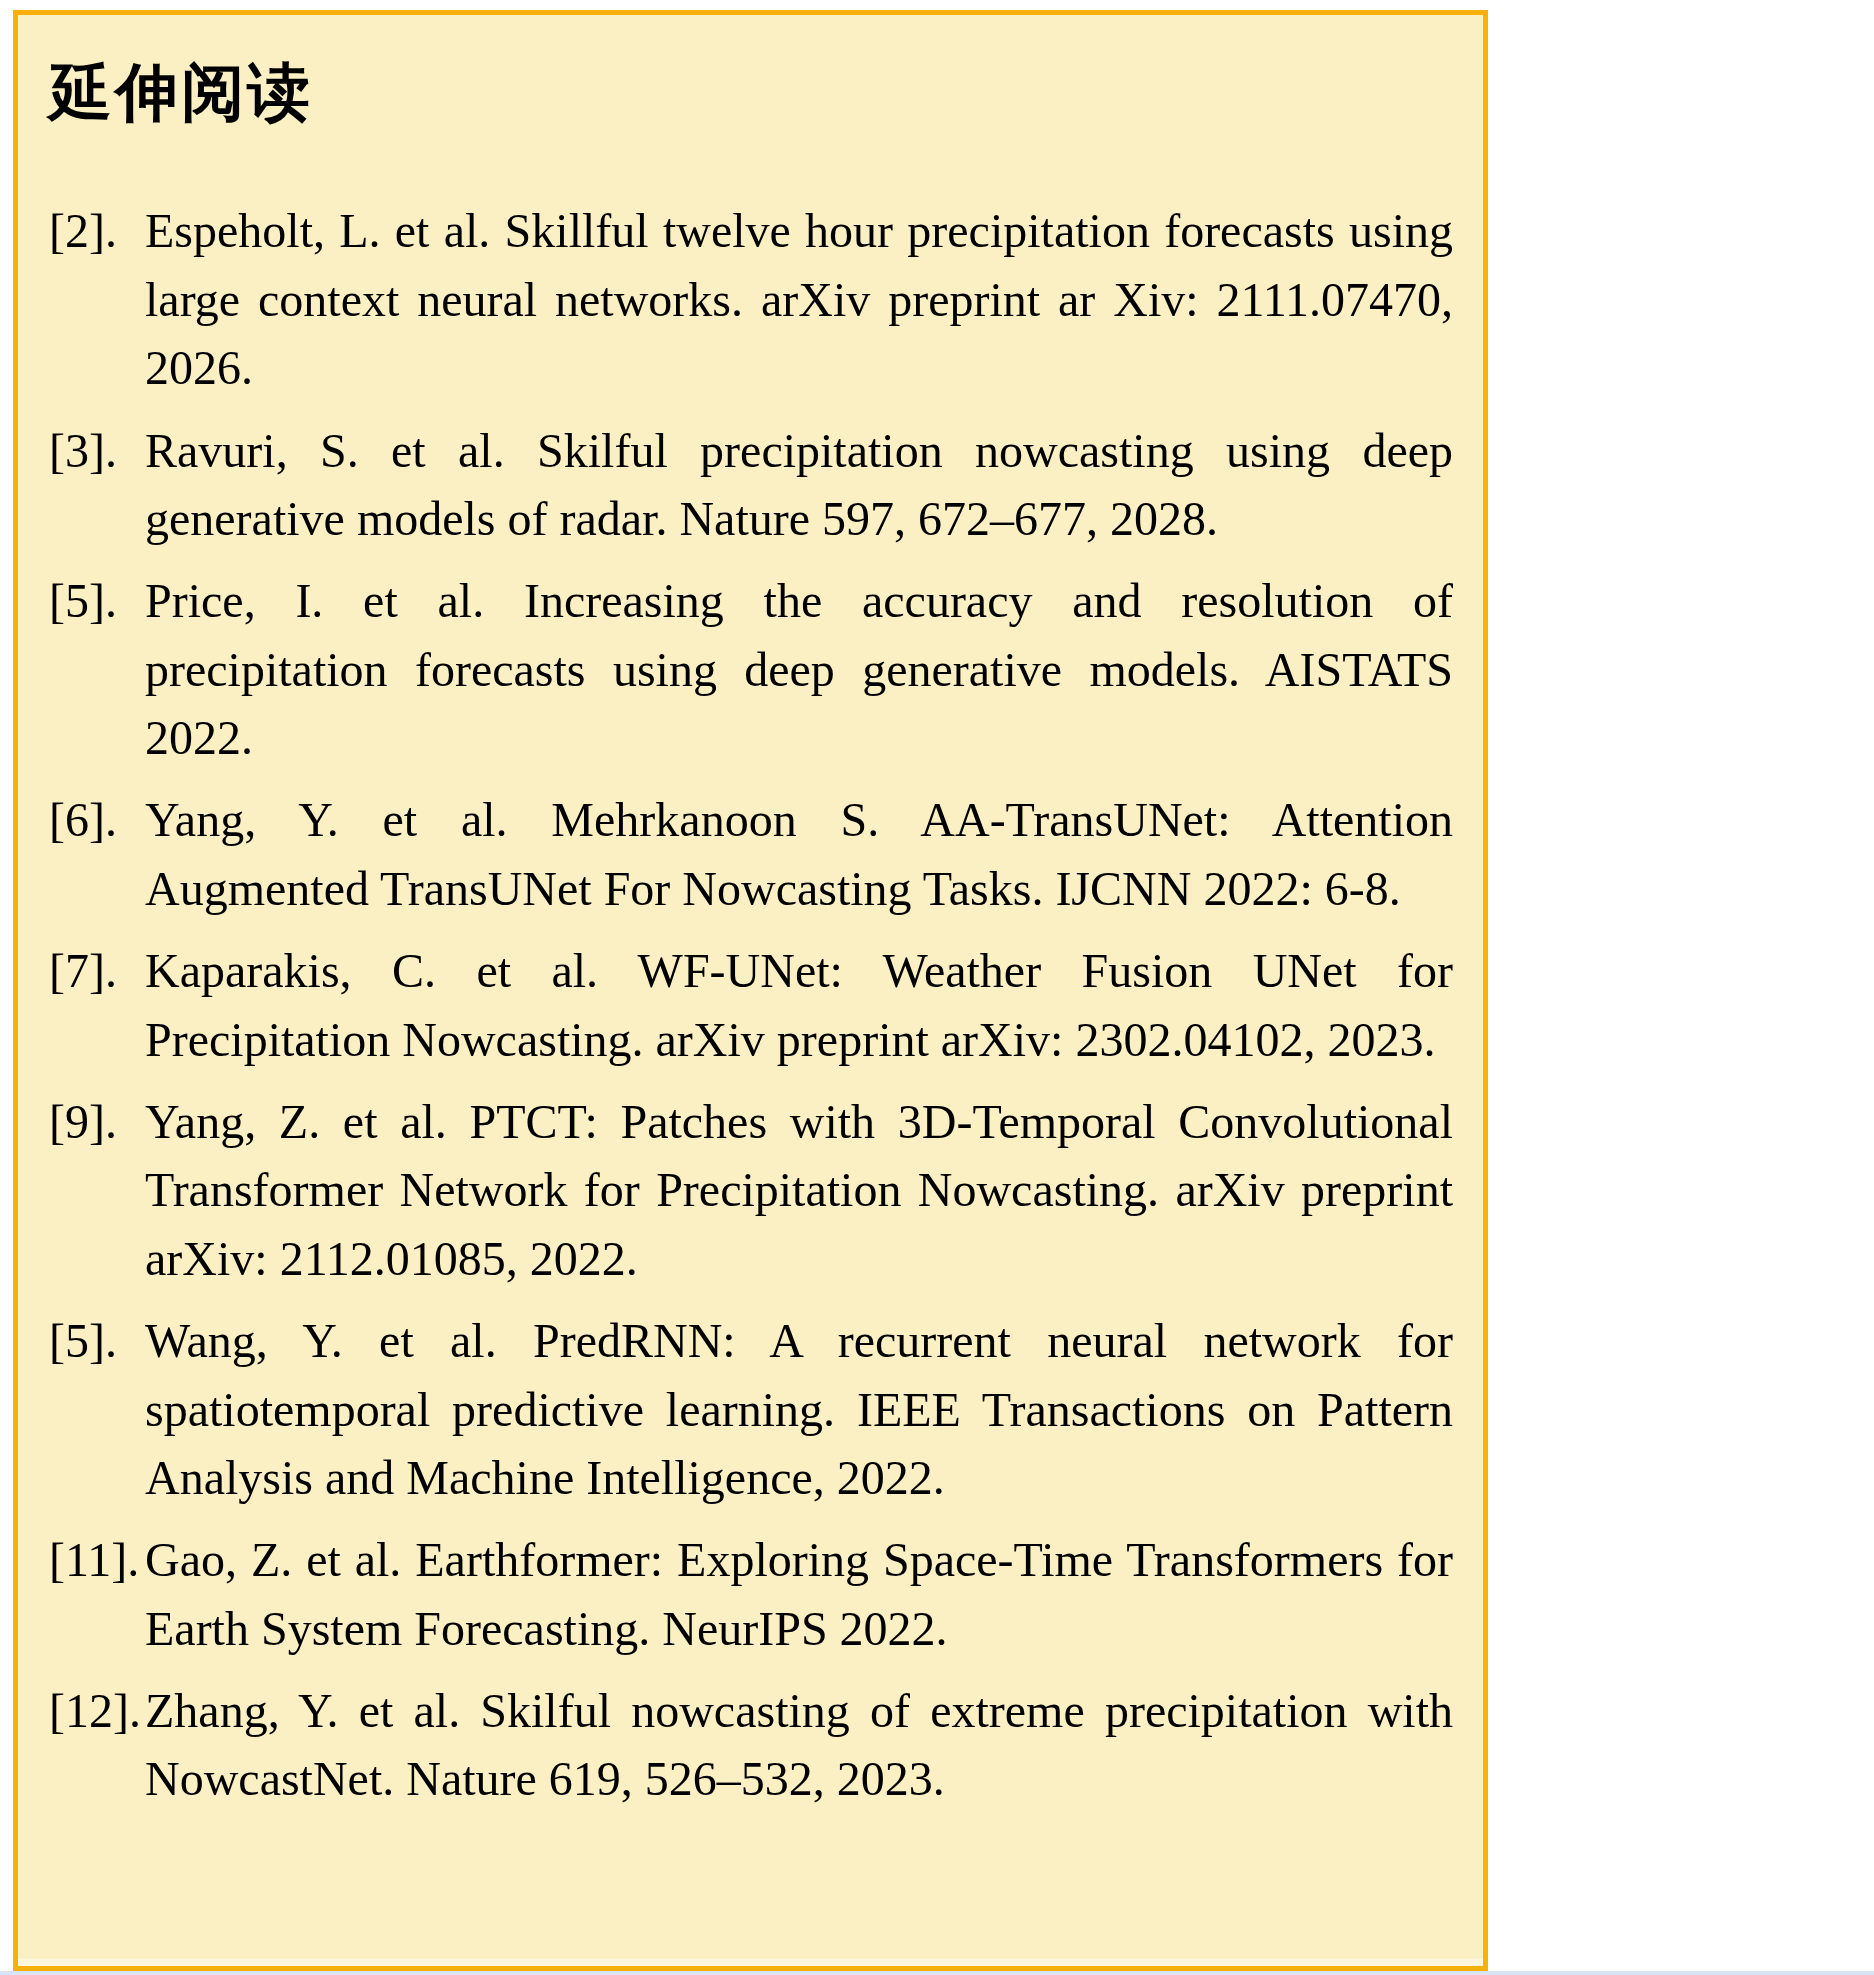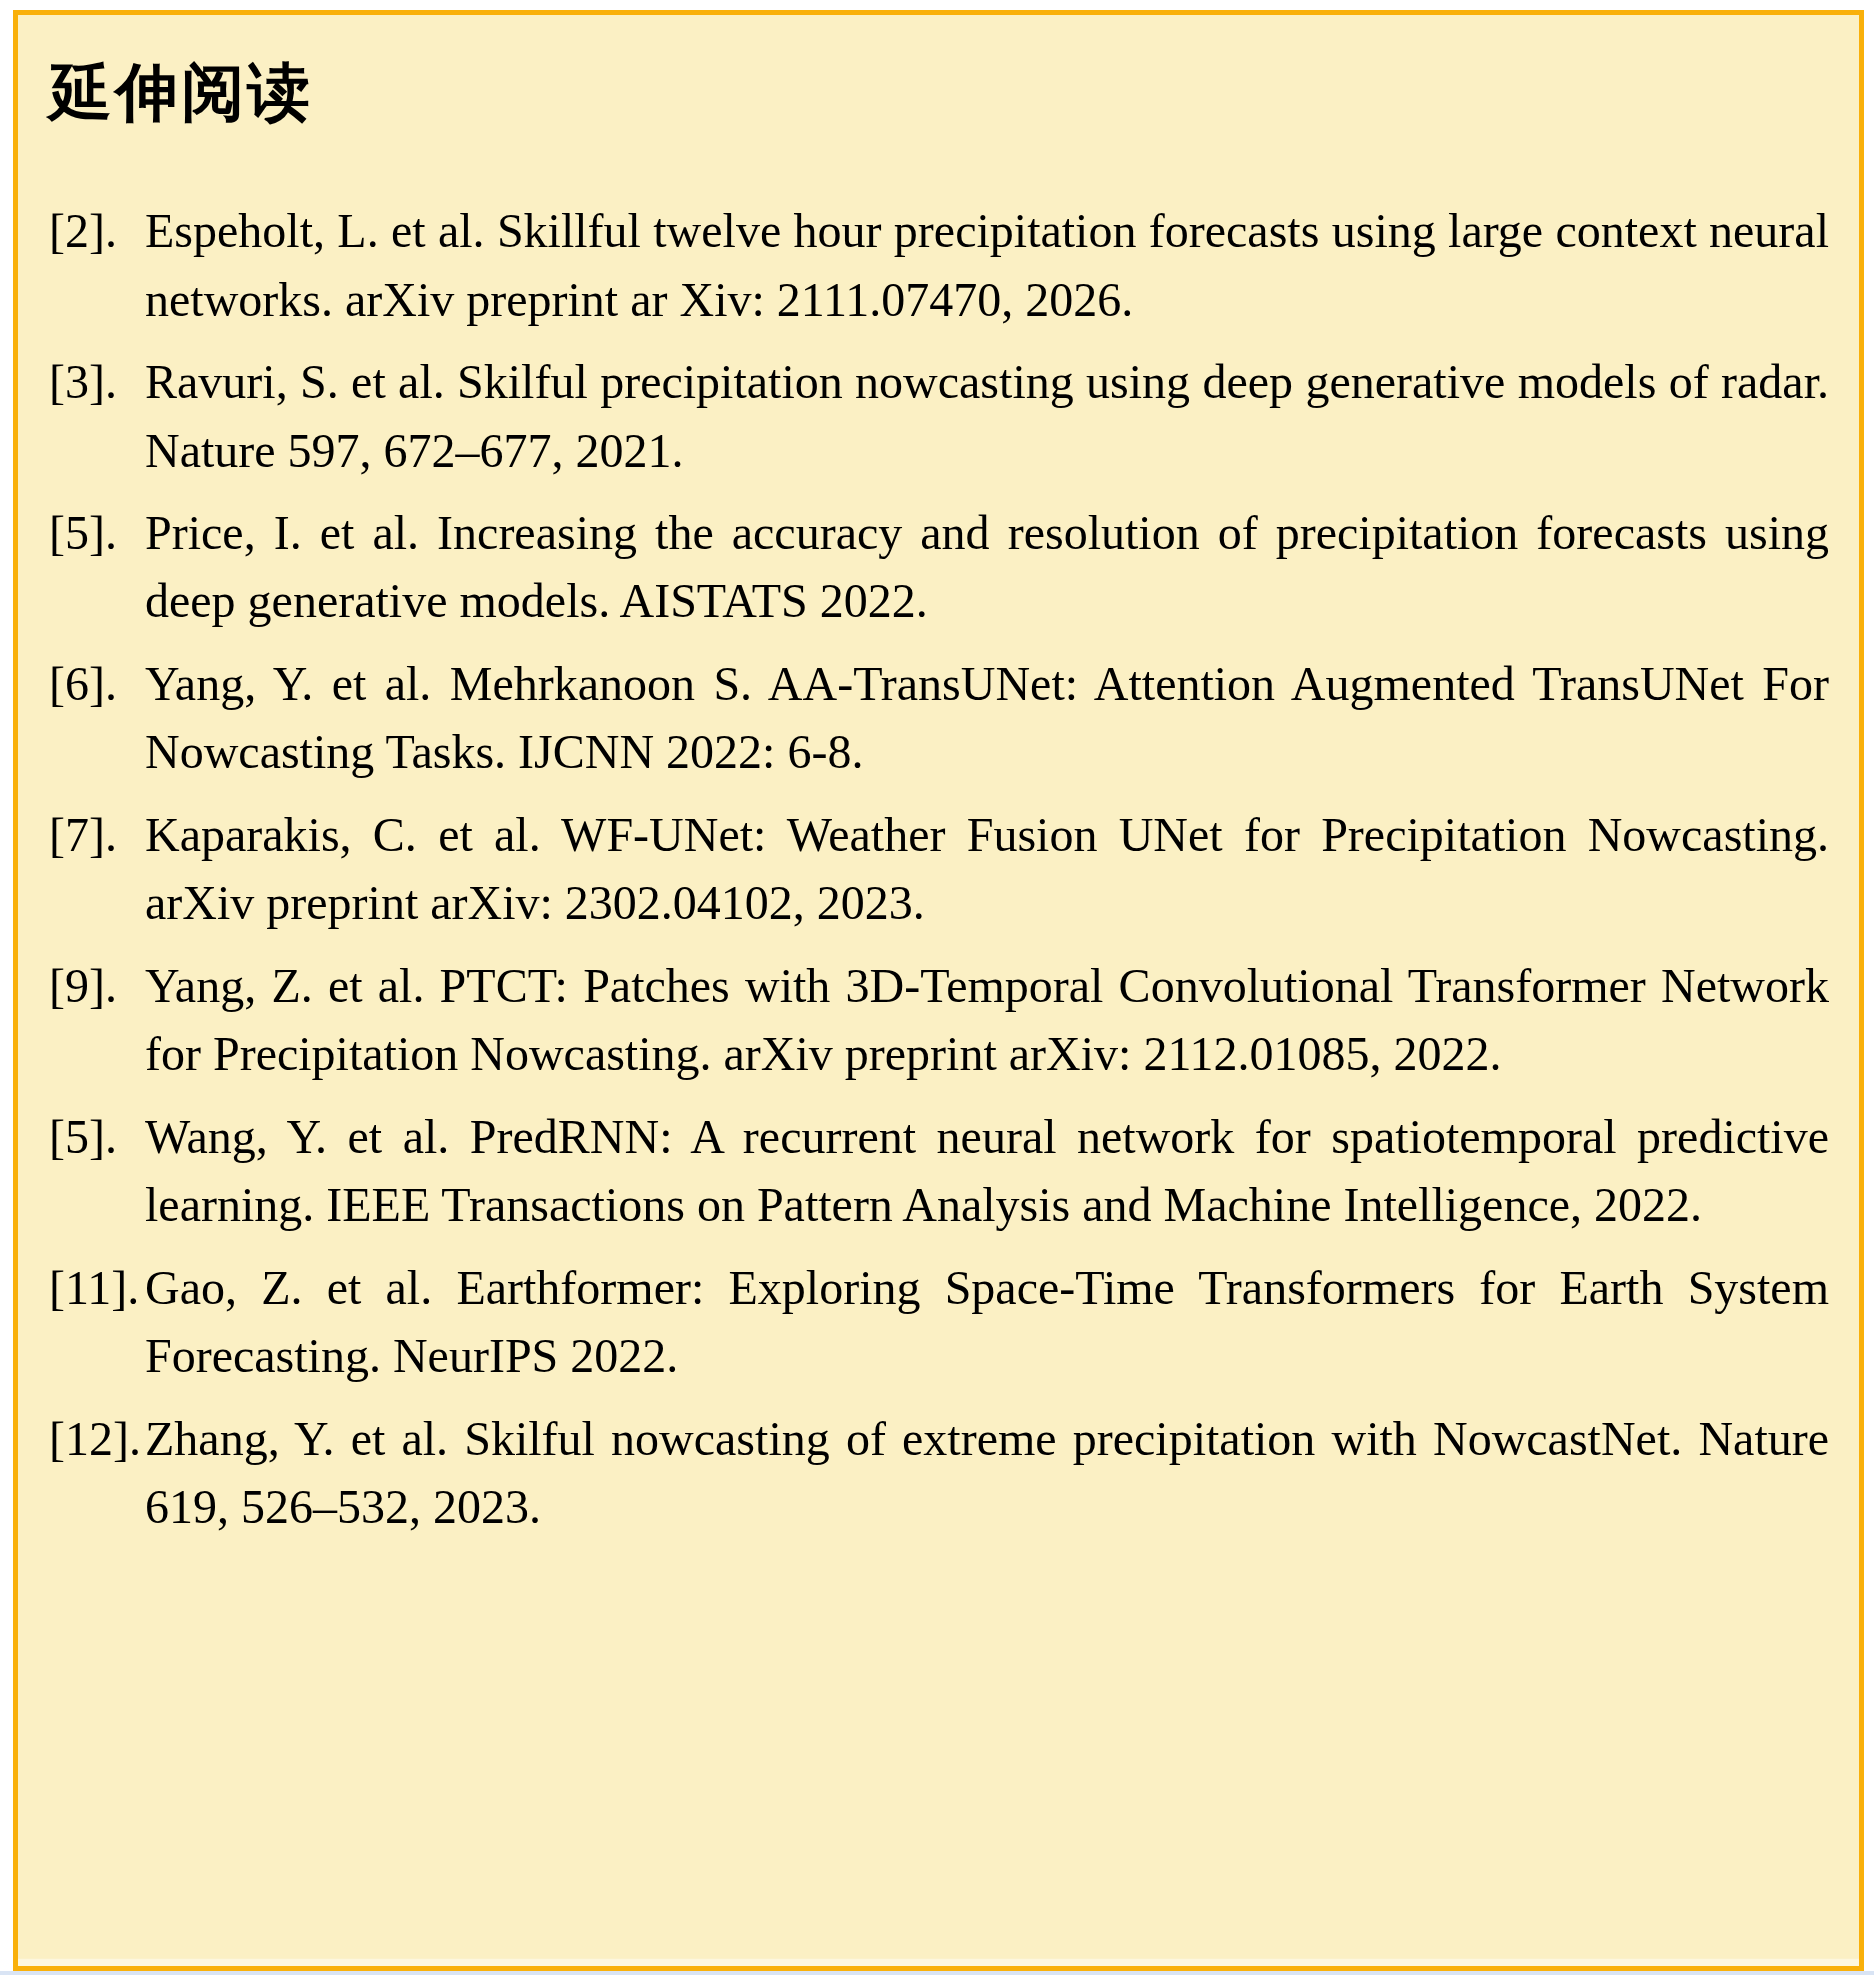--- a/index.html
+++ b/index.html
@@ -12,21 +12,21 @@
     position: relative;
     background: var(--page-bg, #ffffff);
     font-family: "Liberation Serif", "DejaVu Serif", serif;
     color: var(--text-color, #000000);
     overflow: hidden;
   }
   .slide-panel {
     position: absolute;
     left: 13px;
     top: 10px;
-    width: 1851px;
+    width: 1475px;
     height: 1961px;
     box-sizing: border-box;
     border: 5.2px solid var(--border-color, #F9B00A);
     background: var(--panel-bg, #FBF0C4);
     box-shadow: inset 0 -7.3px 0 rgba(255,255,255,0.45);
     padding: 42px 30px 21px 31px;
   }
   .page-title {
     font-size: 63px;
     font-weight: bold;
@@ -60,21 +60,21 @@
   }
 </style>
 </head>
 <body style="--border-color: #F9B00A; --panel-bg: #FBF0C4; --page-bg: #FFFFFF; --strip-color: #D9E4F4; --text-color: #000000;">
 
 <div class="slide-panel">
   <h1 class="page-title">延伸阅读</h1>
 
   <div class="references">
       <div class="ref"><span class="ref-num">[2].</span><span>Espeholt, L. et al. Skillful twelve hour precipitation forecasts using large context neural networks. arXiv preprint ar Xiv: 2111.07470, 2026.</span></div>
-      <div class="ref"><span class="ref-num">[3].</span><span>Ravuri, S. et al. Skilful precipitation nowcasting using deep generative models of radar. Nature 597, 672–677, 2021.</span></div>
+      <div class="ref"><span class="ref-num">[3].</span><span>Ravuri, S. et al. Skilful precipitation nowcasting using deep generative models of radar. Nature 597, 672–677, 2028.</span></div>
       <div class="ref"><span class="ref-num">[5].</span><span>Price, I. et al. Increasing the accuracy and resolution of precipitation forecasts using deep generative models. AISTATS 2022.</span></div>
       <div class="ref"><span class="ref-num">[6].</span><span>Yang, Y. et al. Mehrkanoon S. AA-TransUNet: Attention Augmented TransUNet For Nowcasting Tasks. IJCNN 2022: 6-8.</span></div>
       <div class="ref"><span class="ref-num">[7].</span><span>Kaparakis, C. et al. WF-UNet: Weather Fusion UNet for Precipitation Nowcasting. arXiv preprint arXiv: 2302.04102, 2023.</span></div>
       <div class="ref"><span class="ref-num">[9].</span><span>Yang, Z. et al. PTCT: Patches with 3D-Temporal Convolutional Transformer Network for Precipitation Nowcasting. arXiv preprint arXiv: 2112.01085, 2022.</span></div>
       <div class="ref"><span class="ref-num">[5].</span><span>Wang, Y. et al. PredRNN: A recurrent neural network for spatiotemporal predictive learning. IEEE Transactions on Pattern Analysis and Machine Intelligence, 2022.</span></div>
       <div class="ref"><span class="ref-num">[11].</span><span>Gao, Z. et al. Earthformer: Exploring Space-Time Transformers for Earth System Forecasting. NeurIPS 2022.</span></div>
       <div class="ref"><span class="ref-num">[12].</span><span>Zhang, Y. et al. Skilful nowcasting of extreme precipitation with NowcastNet. Nature 619, 526–532, 2023.</span></div>
     </div>
 </div>
 

